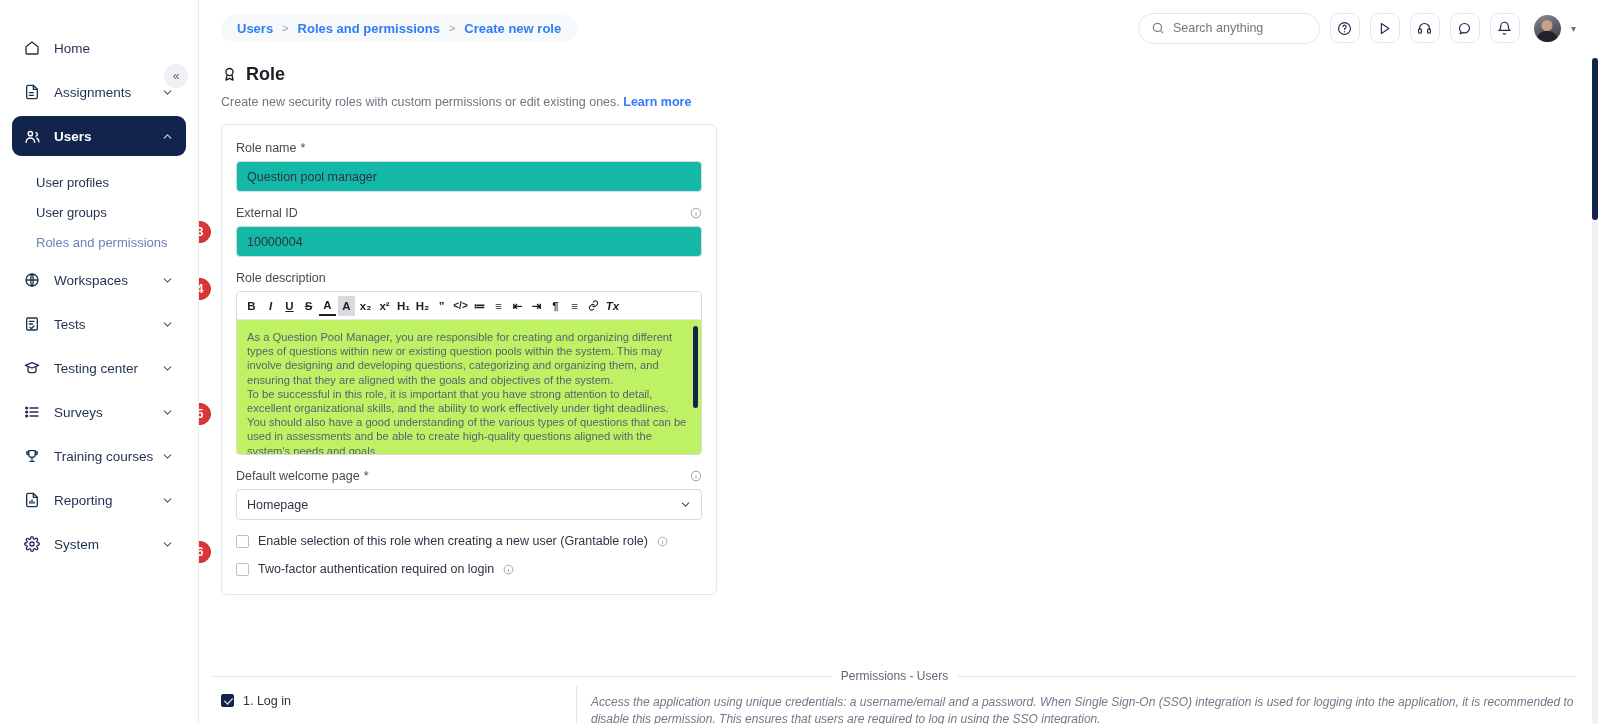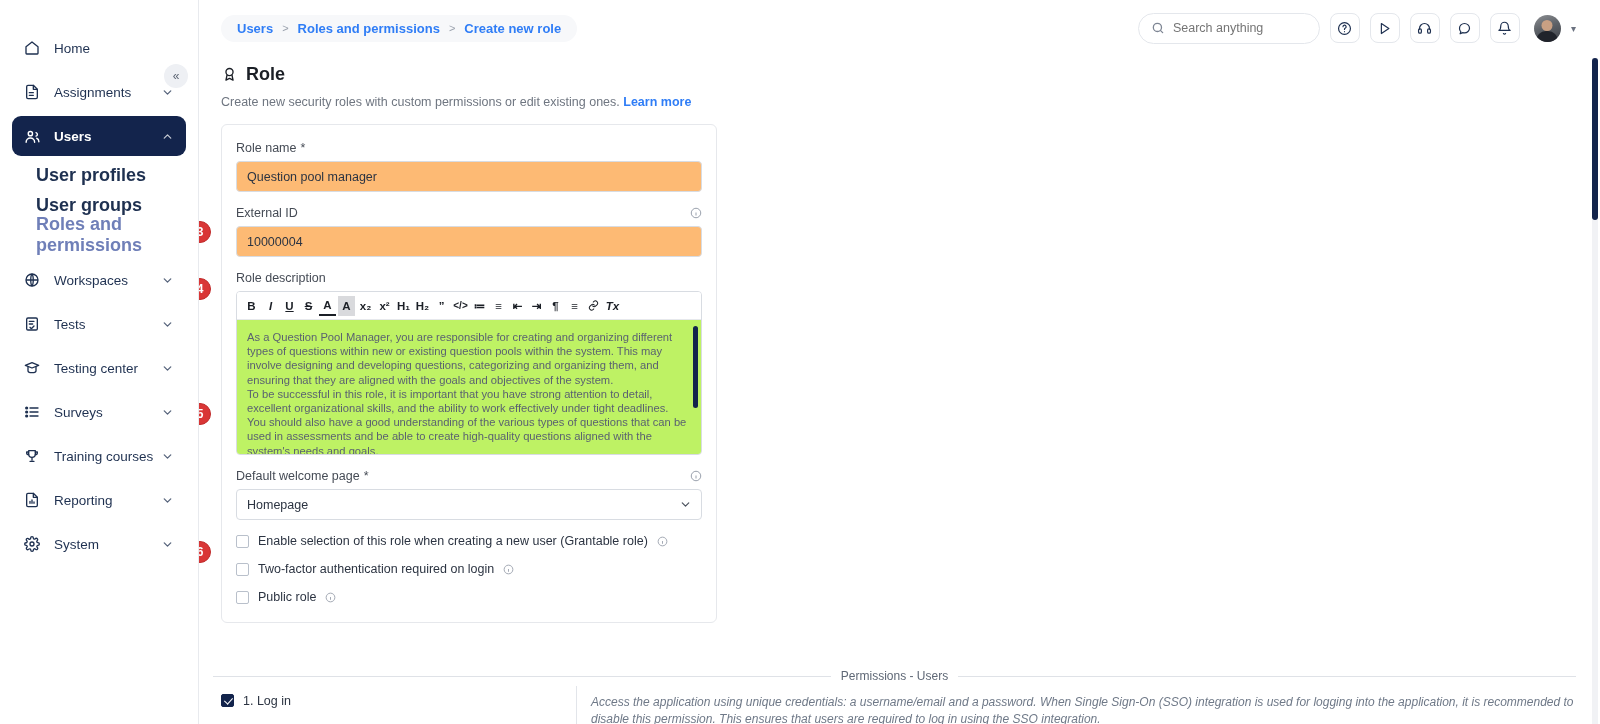--- a/index.html
+++ b/index.html
@@ -47,22 +47,22 @@
     margin: 0 12px 4px 12px; padding: 0 12px;
     border-radius: 9px; color: #1e3050; cursor: pointer;
     font-size: 13.5px;
   }
   .nav-item .ico { width: 22px; flex: 0 0 22px; display: flex; align-items: center; }
   .nav-item .lbl { flex: 1; margin-left: 8px; font-weight: 500; }
   .nav-item .chev { opacity: .75; }
   .nav-item.active { background: #13244c; color: #ffffff; }
   .nav-item.active .lbl { font-weight: bold; }
   .nav-sub {
-    font-size: 18px; color: #1e3050; font-weight: bold;
-    padding: 0 12px 0 24px; height: 30px; display: flex; align-items: center;
+    font-size: 13px; color: #1e3050; font-weight: normal;
+    padding: 0 12px 0 24px; height: 30px; display: flex; align-items: flex-end;
     margin: 0 12px; cursor: pointer;
   }
   .nav-sub.current { color: #6f7fb8; }
   svg.i { display: block; }
 
   
   .main { flex: 1; height: 724px; position: relative; background: #ffffff; overflow: hidden; }
   .topbar {
     height: 56px; display: flex; align-items: center;
     padding: 0 24px 0 22px; background: #fff;
@@ -114,21 +114,21 @@
   .card {
     margin-top: 15px; width: 496px; border: 1px solid #e6e8ec; border-radius: 6px;
     background: #fff; padding: 16px 14px 18px 14px; position: relative;
   }
   .fld-label { font-size: 12.5px; color: #454b55; margin-bottom: 6px; display:flex; align-items:center; }
   .fld-label .req { color: #454b55; margin-left: 4px; }
   .fld-label .info { margin-left: auto; color: #9aa1ad; }
   .txt-input {
     width: 100%; height: 31px; border: 1px solid #d8dce2; border-radius: 4px;
     padding: 0 10px; font-size: 12.5px; color: #2c3442; outline: none;
-    font-family: "Liberation Sans", sans-serif; background: #fdba74;
+    font-family: "Liberation Sans", sans-serif; background: #14b8a6;
   }
   .gap { height: 14px; }
 
   .editor { border: 1px solid #d8dce2; border-radius: 4px; overflow: hidden; }
   .editor-toolbar {
     display: flex; align-items: center; gap: 2px; height: 28px;
     padding: 0 6px; background: #fff; border-bottom: 1px solid #e6e8ec;
   }
   .tb-btn {
     min-width: 17px; height: 20px; display: flex; align-items: center; justify-content: center;
@@ -559,30 +559,20 @@
           <span class="cbox"></span>
           <span class="cb-lbl">Two-factor authentication required on login</span>
           <span class="cb-info">
             <svg class="i" width="11" height="11" viewBox="0 0 24 24" fill="none" stroke="#9aa1ad" stroke-width="2">
                 <circle cx="12" cy="12" r="9.5"></circle>
                 <path d="M12 11v6M12 7.6v.1"></path>
               </svg>
           </span>
         </div>
 
-        <div class="cb-row">
-          <span class="cbox"></span>
-          <span class="cb-lbl">Public role</span>
-          <span class="cb-info">
-            <svg class="i" width="11" height="11" viewBox="0 0 24 24" fill="none" stroke="#9aa1ad" stroke-width="2">
-                <circle cx="12" cy="12" r="9.5"></circle>
-                <path d="M12 11v6M12 7.6v.1"></path>
-              </svg>
-          </span>
-        </div>
       </div>
 
       <div class="step-badge" style="left:-10px; top:157px">3</div>
       <div class="step-badge" style="left:-10px; top:214px">4</div>
       <div class="step-badge" style="left:-10px; top:339px">5</div>
       <div class="step-badge" style="left:-10px; top:477px">6</div>
 
       <div class="perm-divider">
         <span class="line"></span>
         <span class="lbl">Permissions - Users</span>

